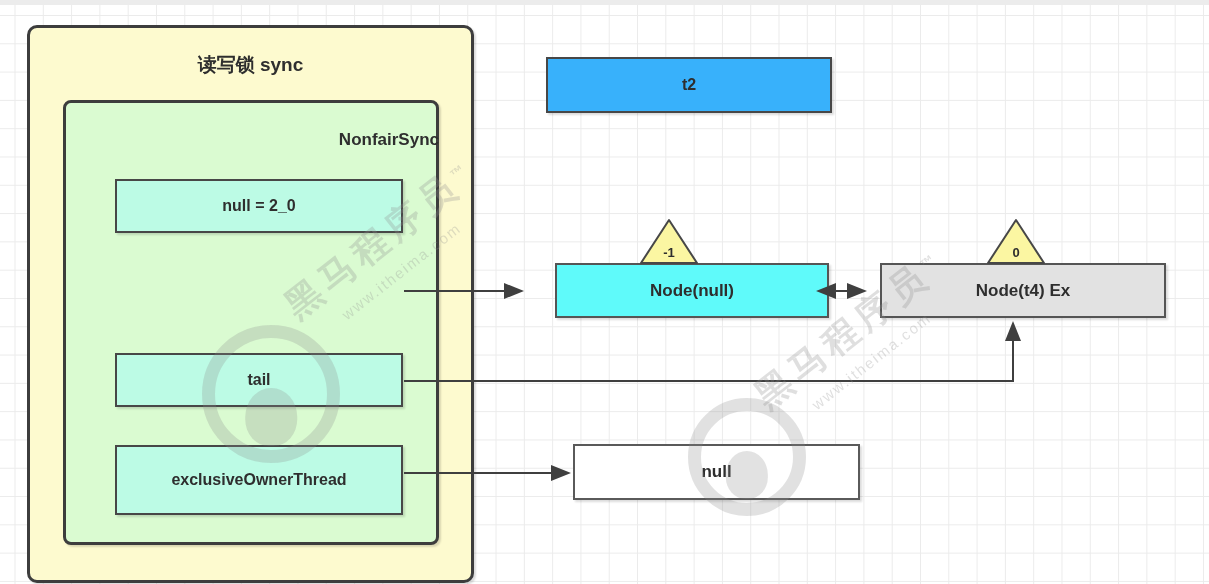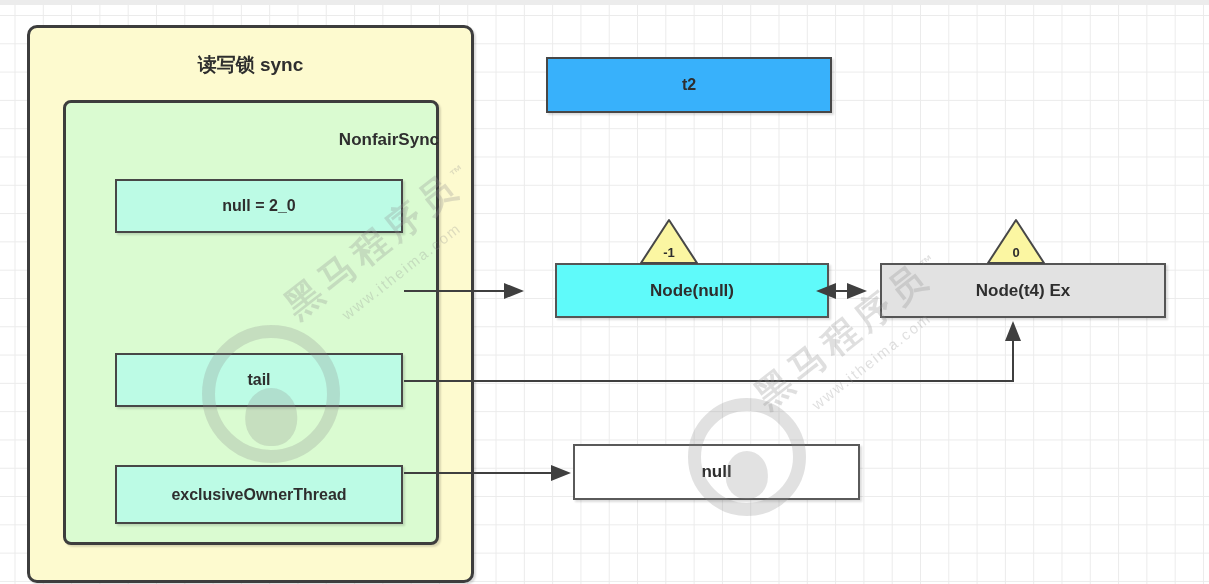--- a/index.html
+++ b/index.html
@@ -86,21 +86,21 @@
   <div class="top-edge"></div>
 
   <div class="shape outer"></div>
   <div class="outer-title">读写锁 sync</div>
 
   <div class="shape inner"></div>
   <div class="inner-title">NonfairSync</div>
 
   <div class="shape field" style="top:179px">null = 2_0</div>
   <div class="shape field" style="top:353px">tail</div>
-  <div class="shape field" style="top:465px;height:59px">exclusiveOwnerThread</div>
+  <div class="shape field" style="top:445px;height:70px">exclusiveOwnerThread</div>
 
   <div class="shape thread" style="top:57px">t2</div>
 
   <div class="shape node node-null">Node(null)</div>
   <div class="shape node node-t4">Node(t4) Ex</div>
 
   <div class="shape owner-box">null</div>
 
   <svg class="overlay" width="1209" height="584">
     <defs>

